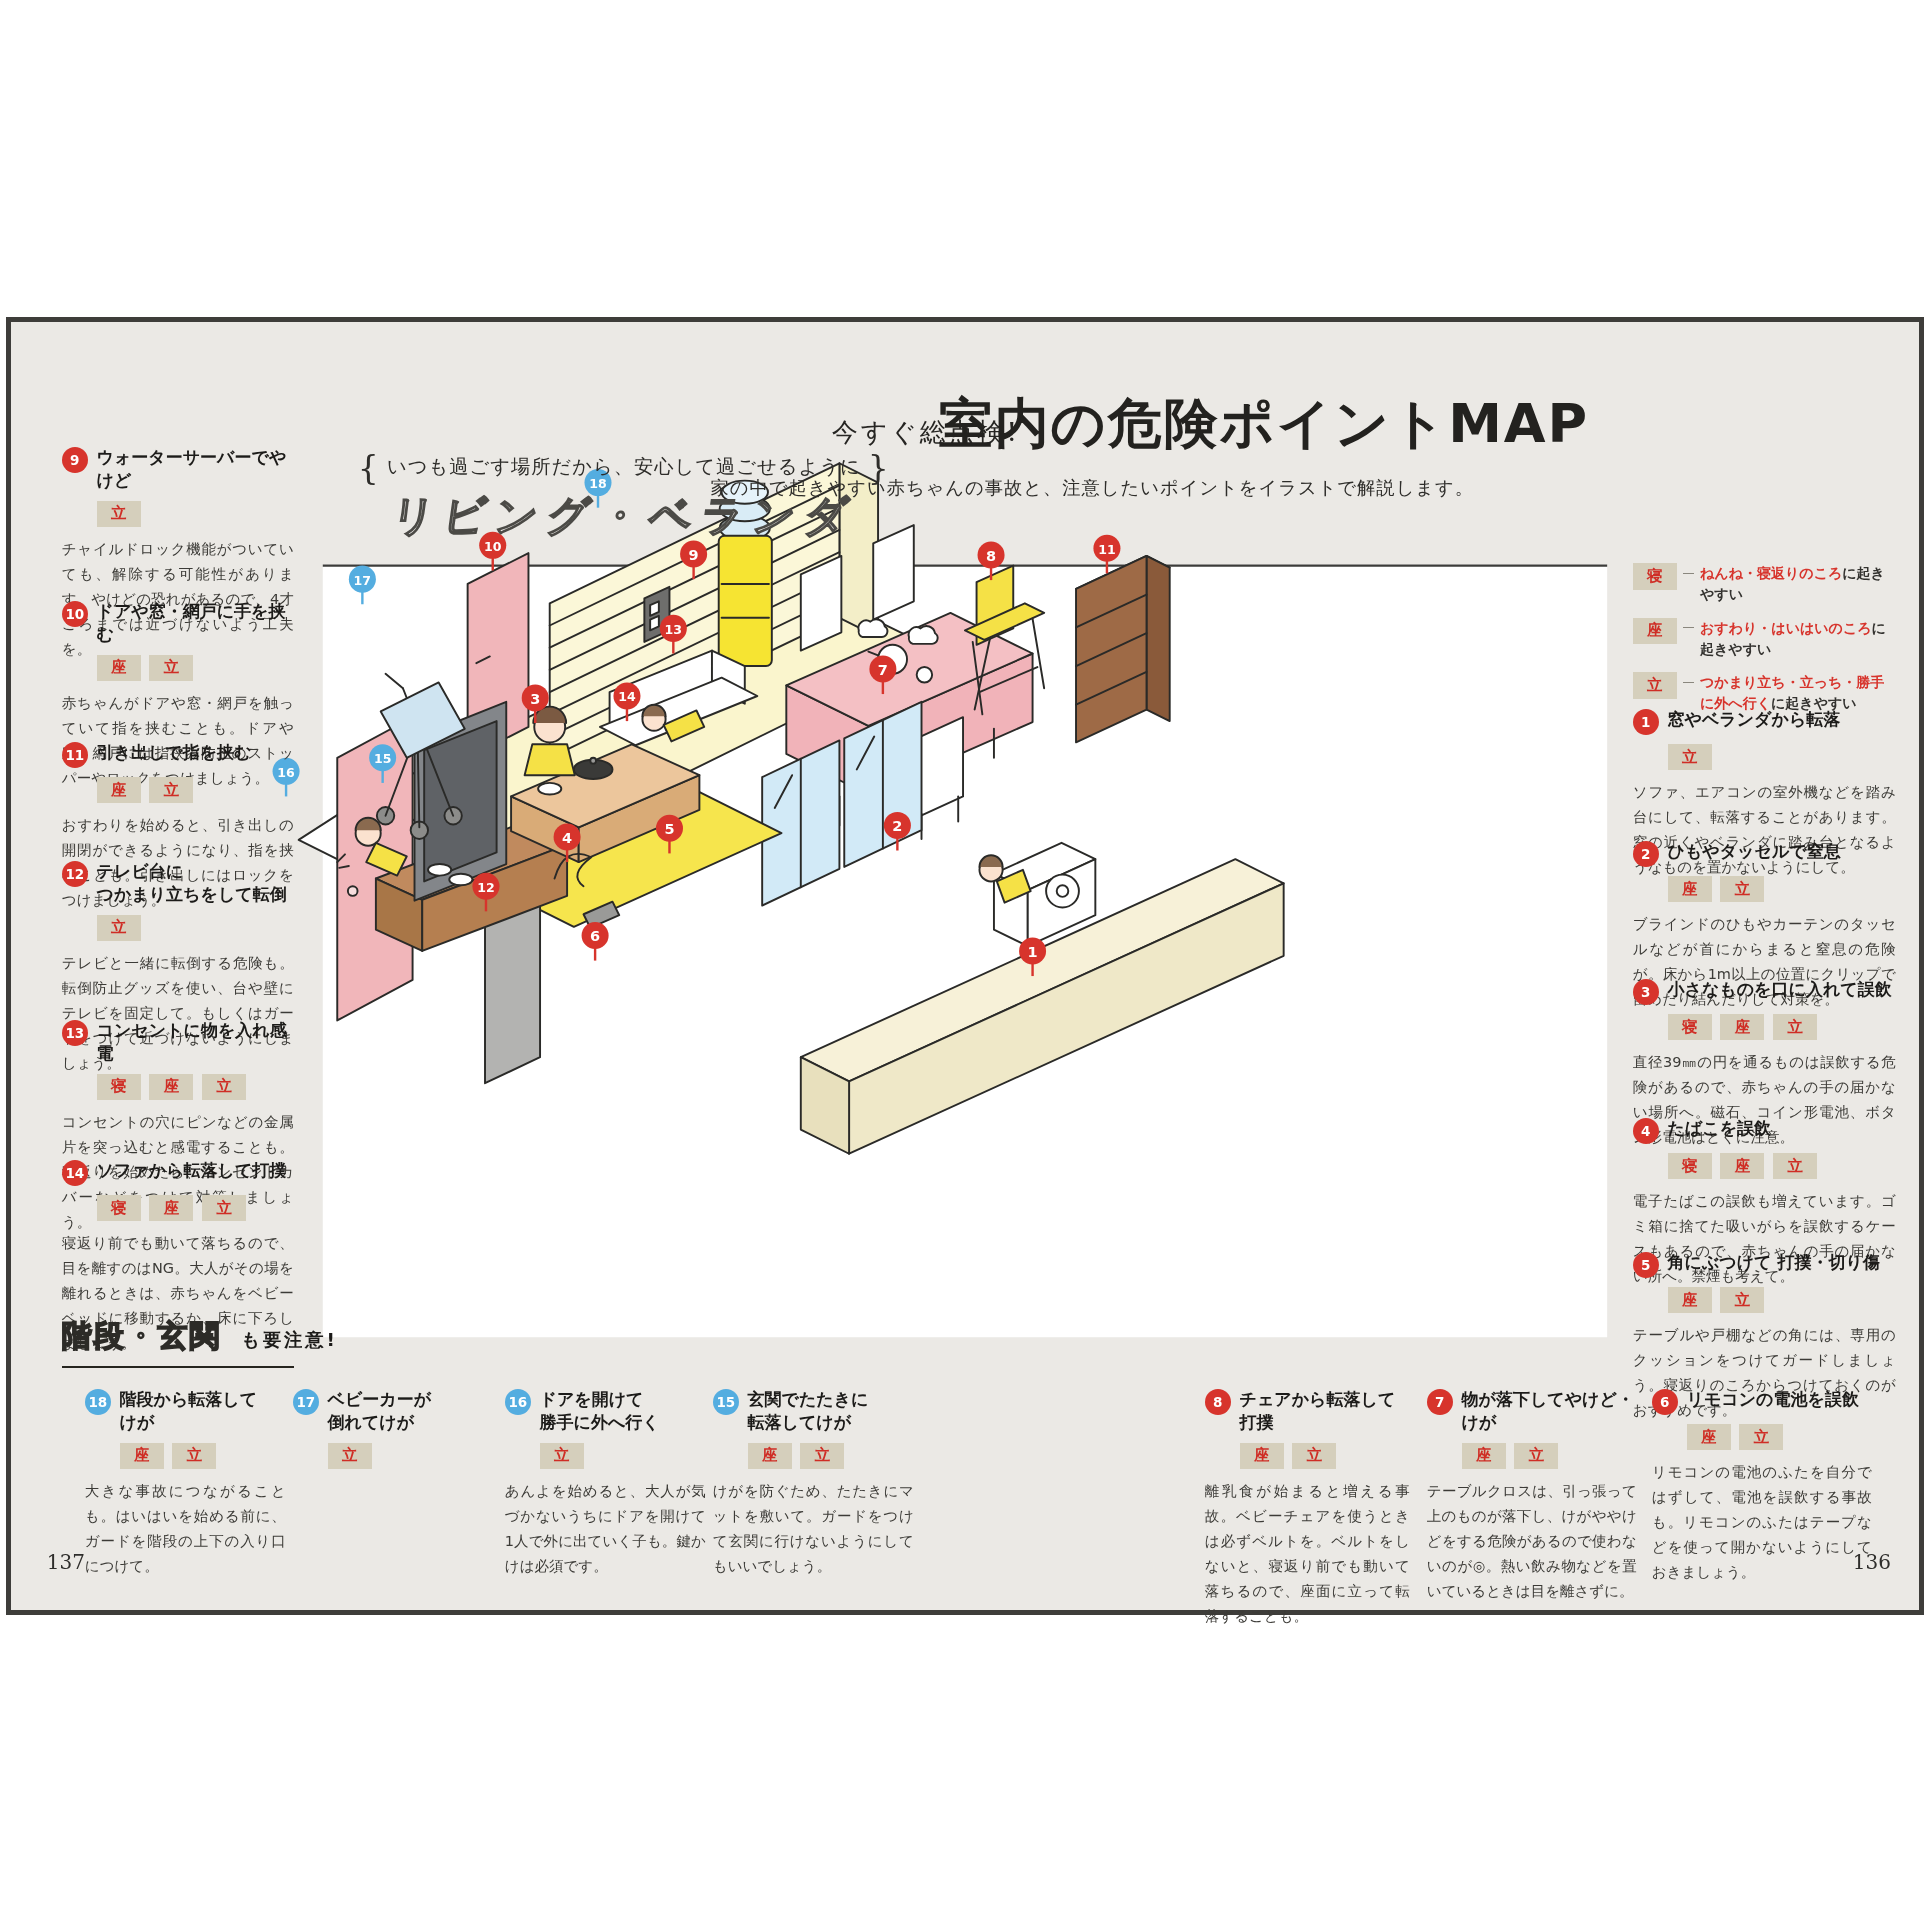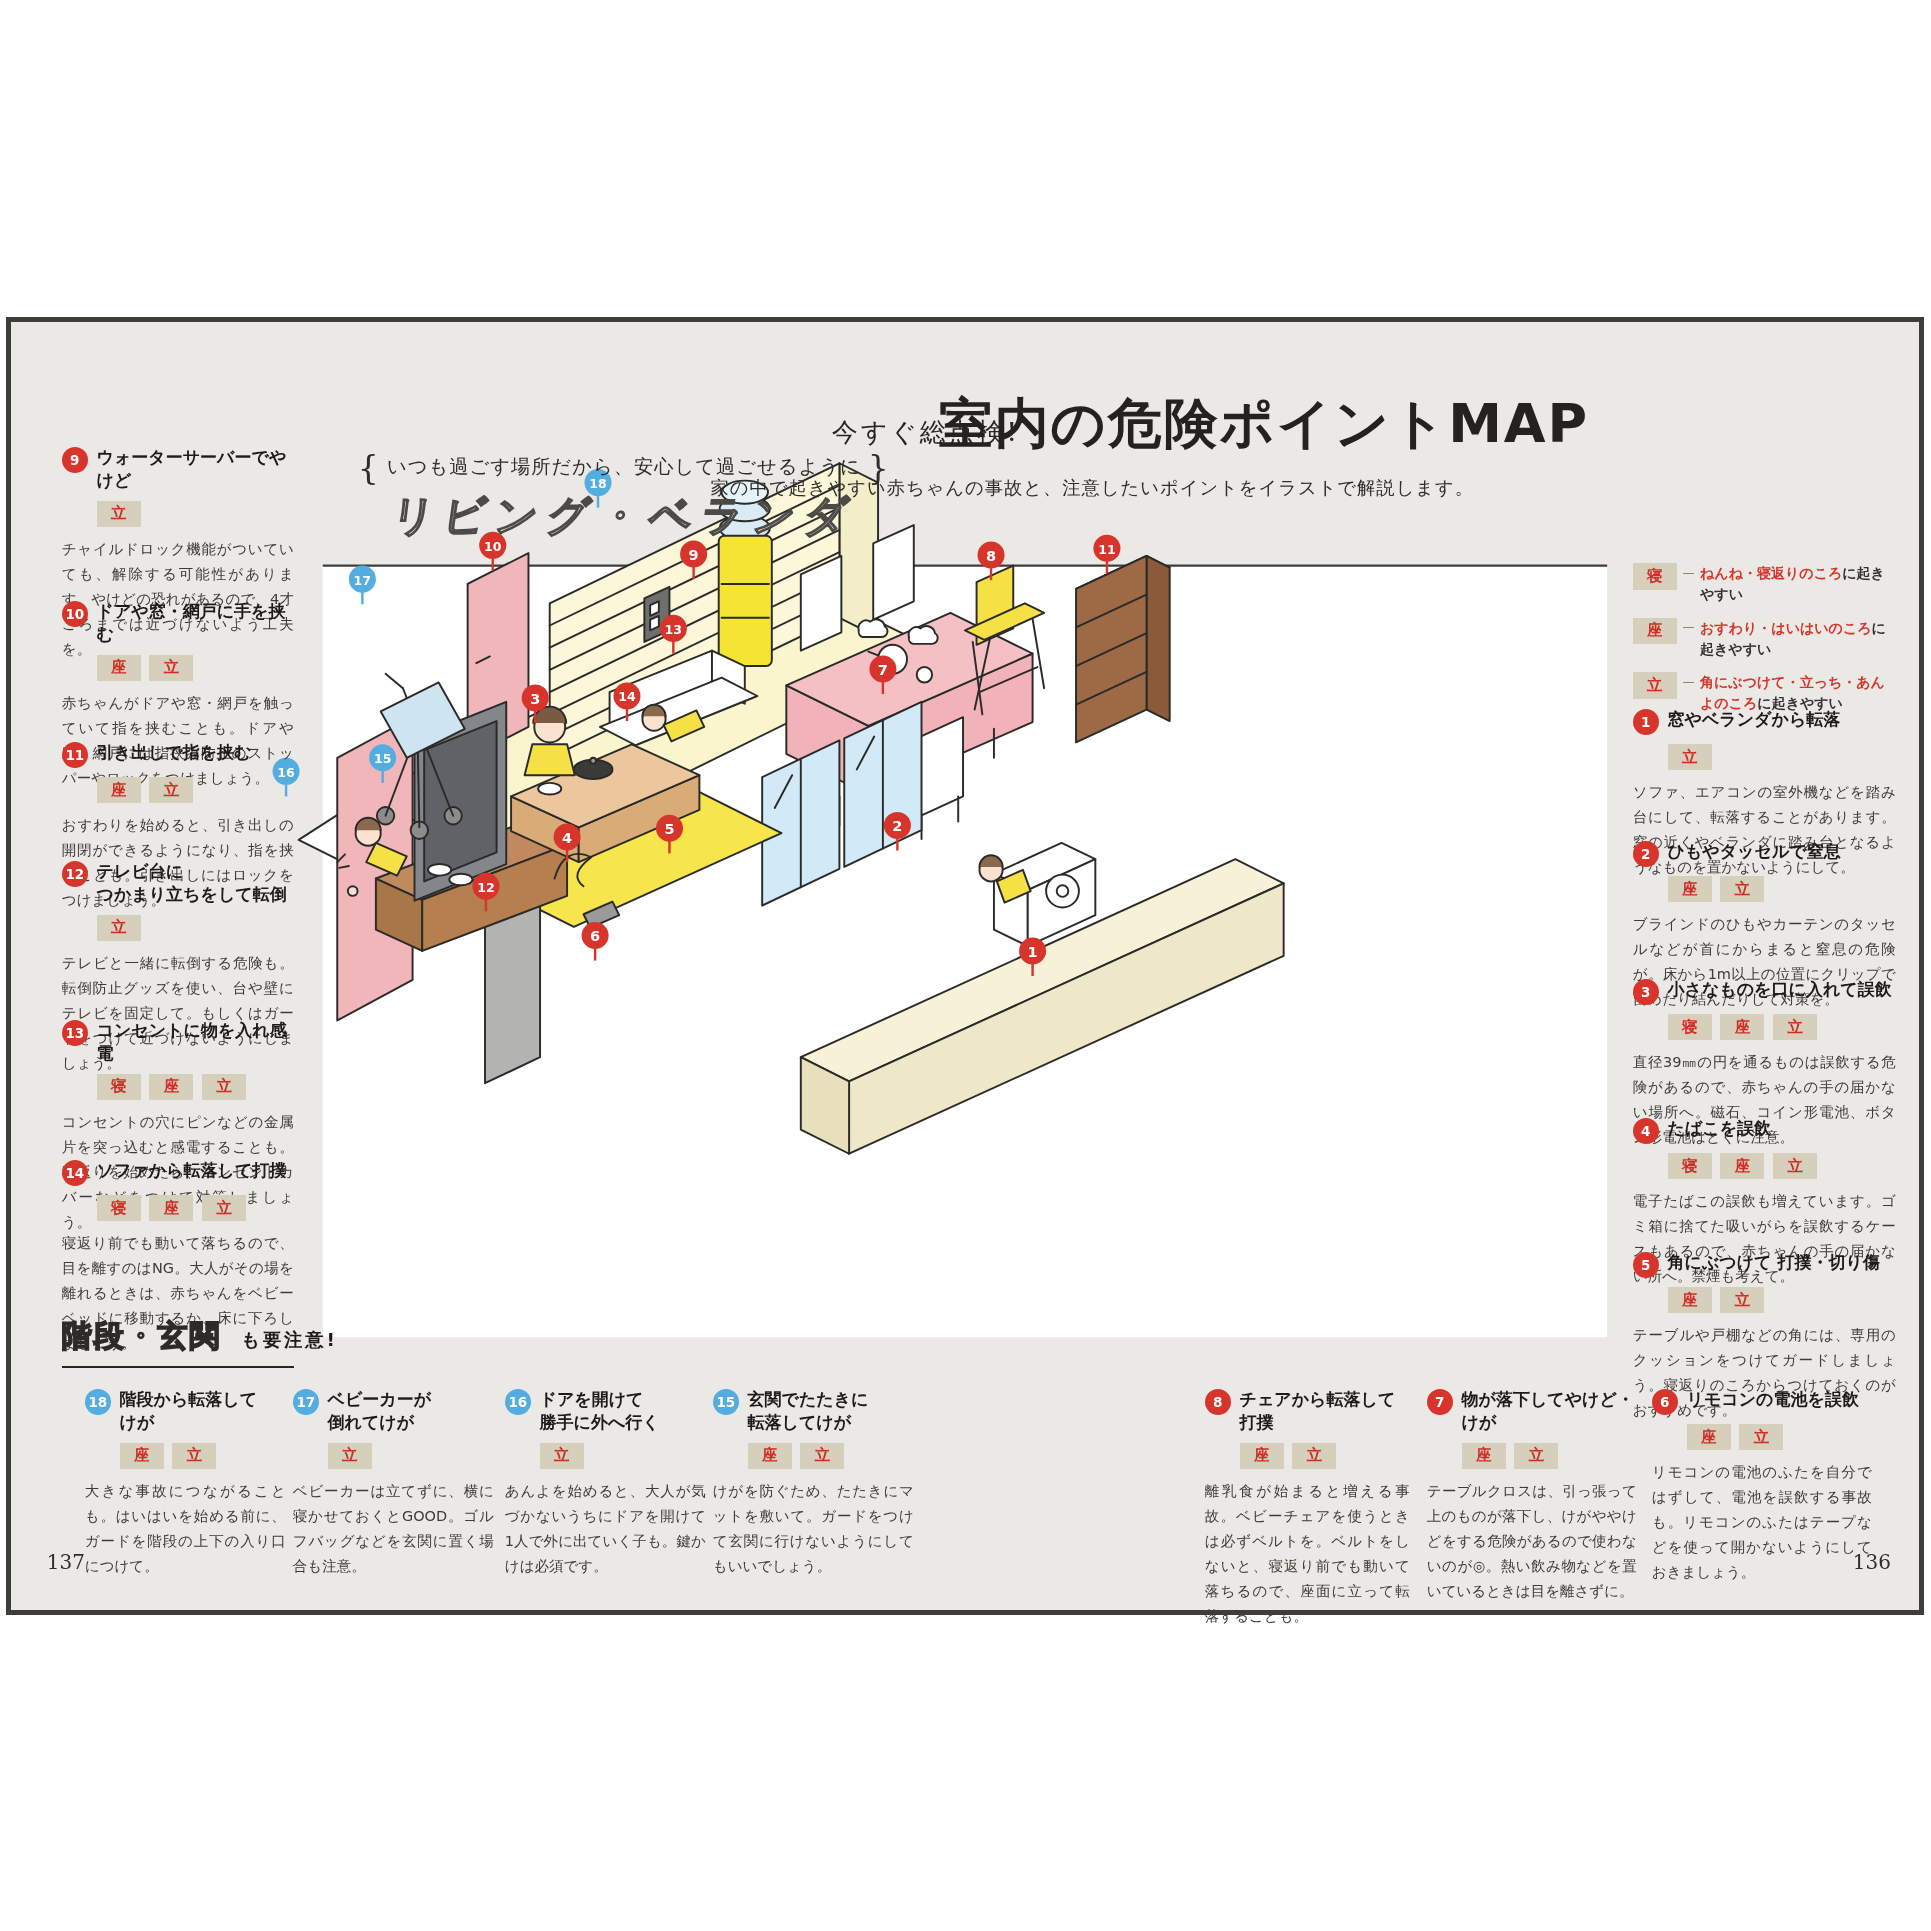--- a/index.html
+++ b/index.html
@@ -340,21 +340,21 @@
       <span class="legend-text"><span class="hl">ねんね・寝返りのころ</span><span class="rest">に起きやすい</span></span>
     </div>
     <div class="legend-row">
       <span class="tag">座</span>
         <span class="dash"></span>
       <span class="legend-text"><span class="hl">おすわり・はいはいのころ</span><span class="rest">に起きやすい</span></span>
     </div>
     <div class="legend-row">
       <span class="tag">立</span>
         <span class="dash"></span>
-      <span class="legend-text"><span class="hl">角にぶつけて・立っち・あんよのころ</span><span class="rest">に起きやすい</span></span>
+      <span class="legend-text"><span class="hl">つかまり立ち・立っち・勝手に外へ行く</span><span class="rest">に起きやすい</span></span>
     </div>
   </div>
 
   <div class="card" style="left:51px;top:124px;width:232px;">
     <div class="card-head">
         <span class="num red">9</span>
         <h3 class="card-title">ウォーターサーバーでやけど</h3>
       </div>
     <div class="tags">
         <span class="tag">立</span>
@@ -494,21 +494,20 @@
   </div>
   <div class="card" style="left:282px;top:1066px;width:201px;">
     <div class="card-head">
         <span class="num blue">17</span>
         <h3 class="card-title">ベビーカーが
 倒れてけが</h3>
       </div>
     <div class="tags">
         <span class="tag">立</span>
       </div>
-    <p class="body">ベビーカーは立てずに、横に寝かせておくとGOOD。ゴルフバッグなどを玄関に置く場合も注意。</p>
   </div>
   <div class="card" style="left:494px;top:1066px;width:201px;">
     <div class="card-head">
         <span class="num blue">16</span>
         <h3 class="card-title">ドアを開けて
 勝手に外へ行く</h3>
       </div>
     <div class="tags">
         <span class="tag">立</span>
       </div>

